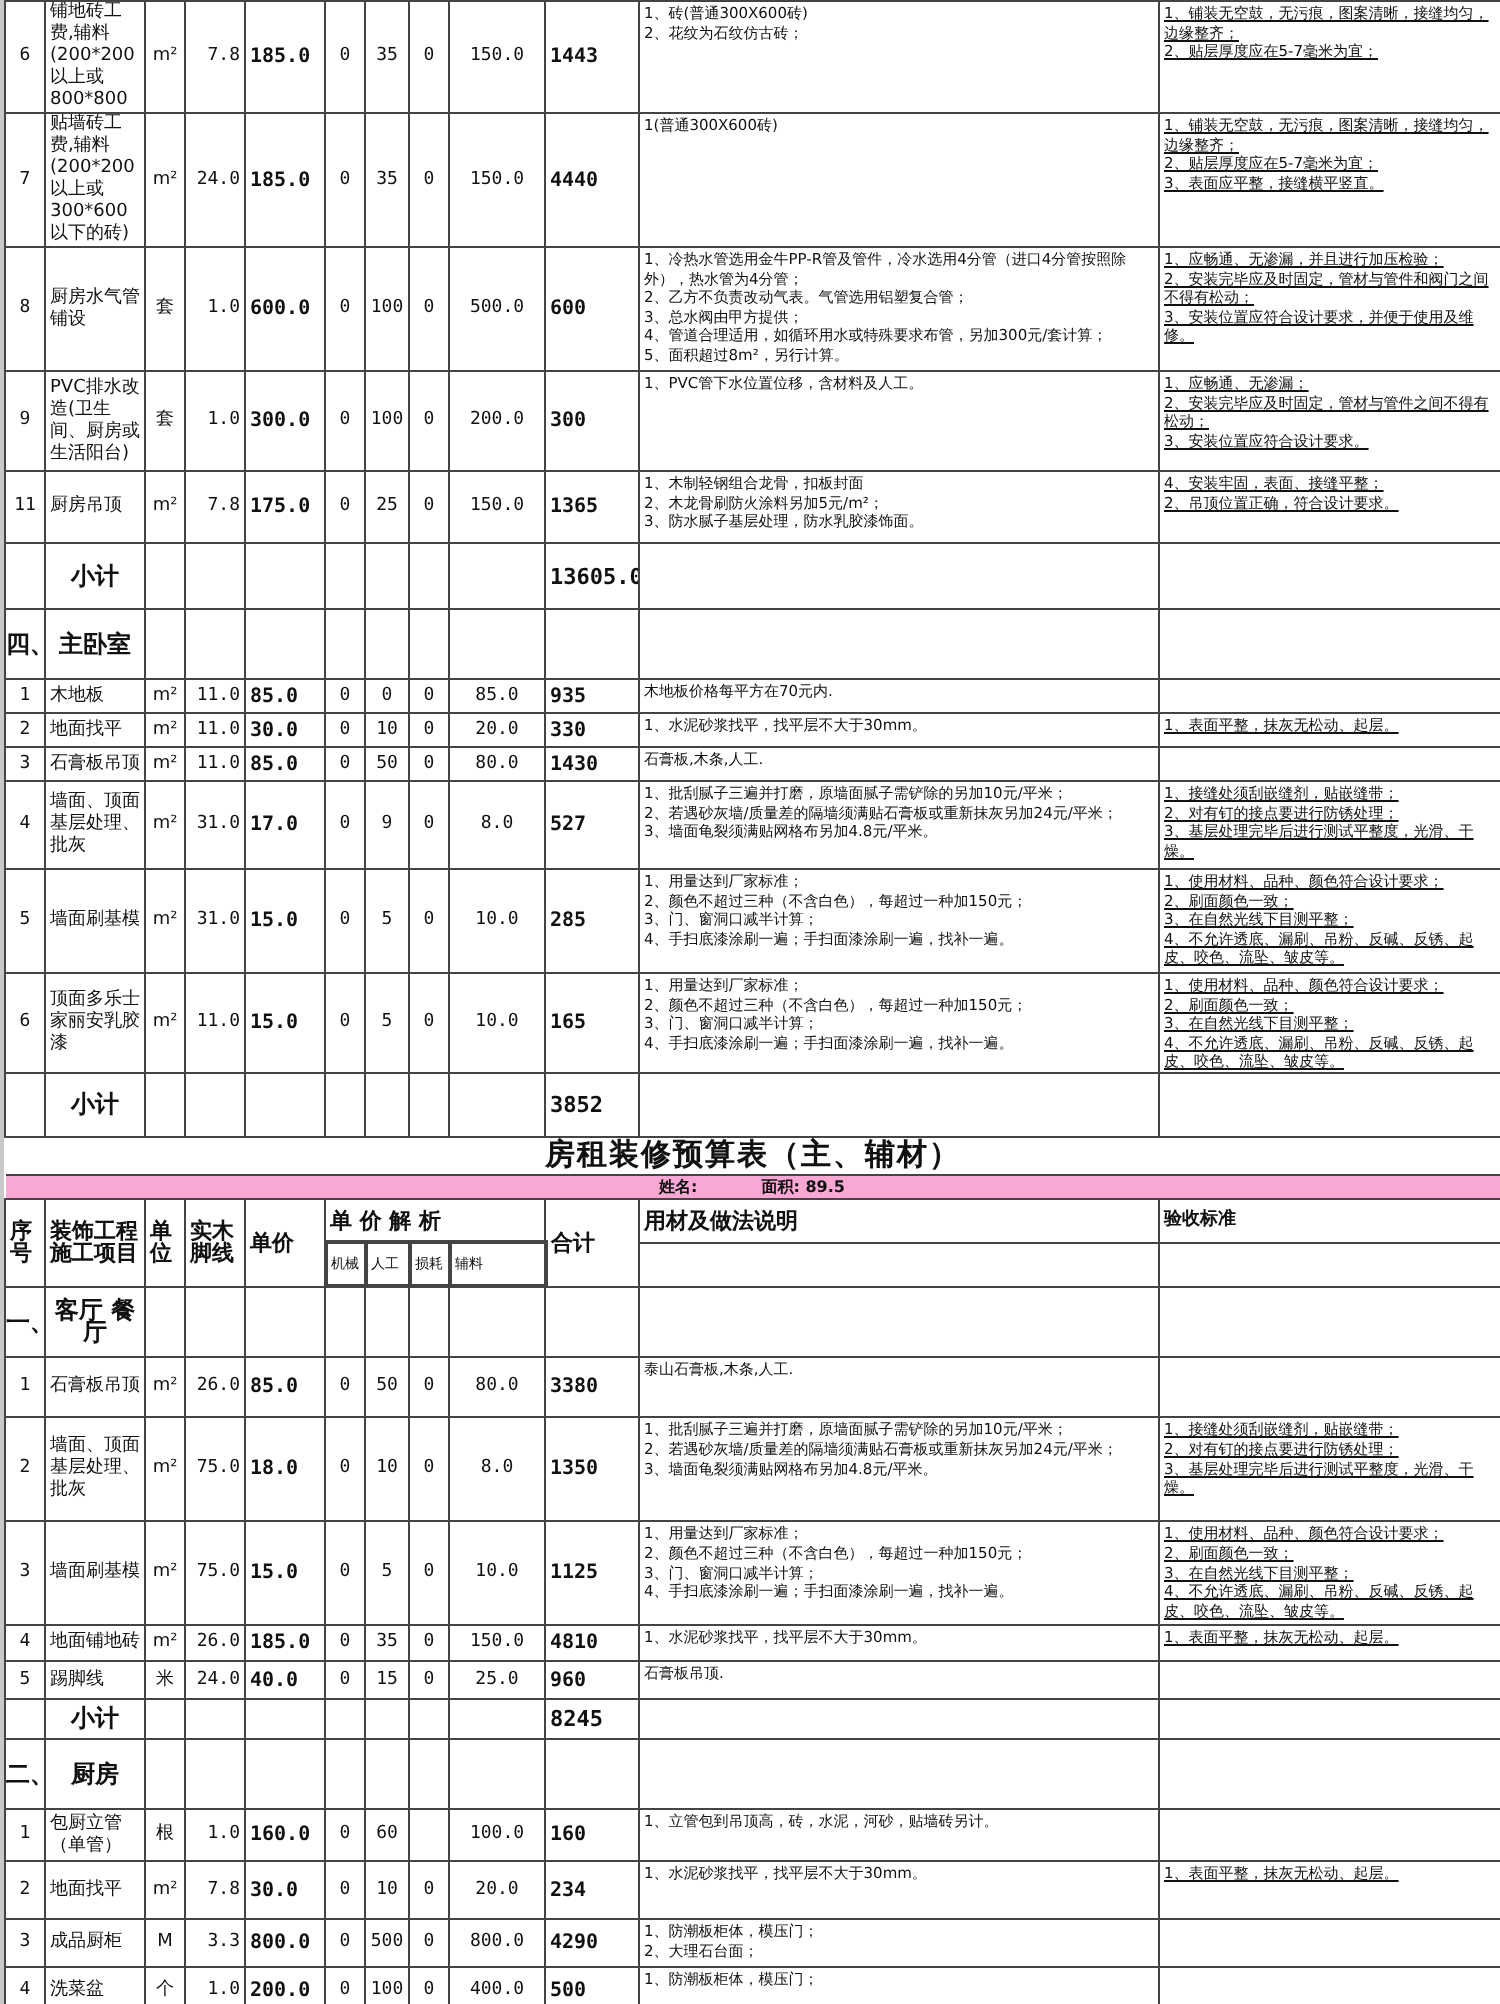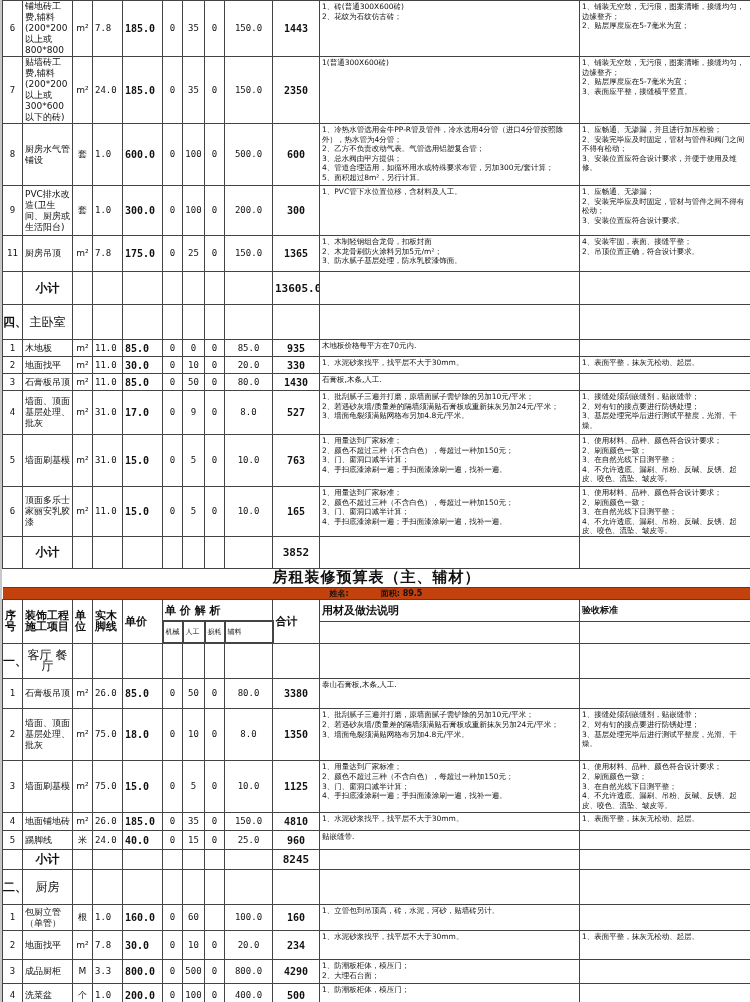--- a/index.html
+++ b/index.html
@@ -4,39 +4,39 @@
 <style>
   html,body{margin:0;padding:0;background:#fff;}
   body{width:750px;height:1002px;overflow:hidden;position:relative;font-family:"DejaVu Sans","Liberation Sans",sans-serif;color:#111;}
   .sheet{position:absolute;left:0;top:0;width:750px;}
   .leftbar{position:absolute;left:0;top:0;width:2px;height:1002px;background:#c8c8c8;}
   table{border-collapse:collapse;table-layout:fixed;width:748px;margin-left:2px;}
   td{border:1px solid #444;padding:0 2px;font-size:9px;line-height:11px;vertical-align:middle;overflow:hidden;}
   .c0{width:16px;text-align:center;}
   .c1{width:46px;}
   .c2{width:16px;text-align:center;}
-  .c3{width:26px;text-align:left;margin-top:16px;}
+  .c3{width:26px;text-align:right;margin-top:16px;}
   .c4{width:35px;text-align:left;font-weight:bold;font-family:"DejaVu Sans Mono","Liberation Mono",monospace;font-size:10px;}
   .c5{width:16px;text-align:center;}
   .c6{width:18px;text-align:center;}
   .c7{width:16px;text-align:center;}
   .c8{width:44px;text-align:center;margin-top:24px;}
-  .c9{width:42px;text-align:center;font-weight:bold;font-family:"DejaVu Sans Mono","Liberation Mono",monospace;font-size:10px;}
+  .c9{width:42px;text-align:left;font-weight:bold;font-family:"DejaVu Sans Mono","Liberation Mono",monospace;font-size:10px;}
   .c10{width:251px;}
   .c11{width:170px;}
   .num{font-family:"DejaVu Sans Mono","Liberation Mono",monospace;font-size:9px;}
   .desc{font-size:7.5px;line-height:9.6px;vertical-align:top;padding-top:1px;white-space:pre-line;}
-  .std{font-size:7.5px;line-height:9.6px;vertical-align:top;padding-top:1px;white-space:pre-line;}
+  .std{font-size:7.5px;line-height:9.6px;vertical-align:top;padding-top:1px;white-space:pre-line;text-decoration:underline;}
   .section td{height:34px;}
   .sec-idx{font-size:12px;font-weight:bold;text-align:left;padding-left:0;}
-  .sec-name{font-size:12px;font-weight:normal;text-align:center;}
+  .sec-name{font-size:12px;font-weight:bold;text-align:center;}
   .subtotal-label{font-size:12px;font-weight:bold;text-align:center;}
   .subtotal-val{font-size:11px;}
   .title-row td{border-left:none;border-right:none;height:18px;text-align:center;font-family:"DejaVu Serif","Liberation Serif",serif;font-size:15px;font-weight:bold;letter-spacing:1px;margin-top:25px;}
-  .info-row td{background:#c2410c;height:11px;font-size:8px;font-weight:bold;border-left:none;border-right:none;}
+  .info-row td{background:#f9a8d4;height:11px;font-size:8px;font-weight:bold;border-left:none;border-right:none;}
   .hdr td{font-weight:bold;text-align:left;}
   .hdr .big{font-size:11px;}
   .hdr .small{font-size:7px;font-weight:normal;}
   .unitsub{border:2px solid #444 !important;}
 </style>
 </head>
 <body>
 
 <div class="leftbar"></div>
 
@@ -76,21 +76,21 @@
         <tr style="height: 42px;">
           <td class="c0 num">7</td>
           <td class="c1">贴墙砖工费,辅料(200*200以上或300*600以下的砖)</td>
           <td class="c2">m²</td>
           <td class="c3 num">24.0</td>
           <td class="c4">185.0</td>
           <td class="c5 num">0</td>
           <td class="c6 num">35</td>
           <td class="c7 num">0</td>
           <td class="c8 num">150.0</td>
-          <td class="c9">2350</td>
+          <td class="c9">4440</td>
           <td class="c10 desc">1(普通300X600砖)</td>
           <td class="c11 std">1、铺装无空鼓，无污痕，图案清晰，接缝均匀，边缘整齐；
 2、贴层厚度应在5-7毫米为宜；
 3、表面应平整，接缝横平竖直。</td>
         </tr>
         <tr style="height: 62px;">
           <td class="c0 num">8</td>
           <td class="c1">厨房水气管铺设</td>
           <td class="c2">套</td>
           <td class="c3 num">1.0</td>
@@ -233,21 +233,21 @@
         <tr style="height: 52px;">
           <td class="c0 num">5</td>
           <td class="c1">墙面刷基模</td>
           <td class="c2">m²</td>
           <td class="c3 num">31.0</td>
           <td class="c4">15.0</td>
           <td class="c5 num">0</td>
           <td class="c6 num">5</td>
           <td class="c7 num">0</td>
           <td class="c8 num">10.0</td>
-          <td class="c9">763</td>
+          <td class="c9">285</td>
           <td class="c10 desc">1、用量达到厂家标准；
 2、颜色不超过三种（不含白色），每超过一种加150元；
 3、门、窗洞口减半计算；
 4、手扫底漆涂刷一遍；手扫面漆涂刷一遍，找补一遍。</td>
           <td class="c11 std">1、使用材料、品种、颜色符合设计要求；
 2、刷面颜色一致；
 3、在自然光线下目测平整；
 4、不允许透底、漏刷、吊粉、反碱、反锈、起皮、咬色、流坠、皱皮等。</td>
         </tr>
         <tr style="height: 46px;">
@@ -394,21 +394,21 @@
           <td class="c0 num">5</td>
           <td class="c1">踢脚线</td>
           <td class="c2">米</td>
           <td class="c3 num">24.0</td>
           <td class="c4">40.0</td>
           <td class="c5 num">0</td>
           <td class="c6 num">15</td>
           <td class="c7 num">0</td>
           <td class="c8 num">25.0</td>
           <td class="c9">960</td>
-          <td class="c10 desc">贴嵌缝带.</td>
+          <td class="c10 desc">石膏板吊顶.</td>
           <td class="c11 std"></td>
         </tr>
         <tr style="height: 20px;">
           <td></td>
           <td class="subtotal-label">小计</td>
           <td></td>
           <td></td>
           <td></td>
           <td></td>
           <td></td>

